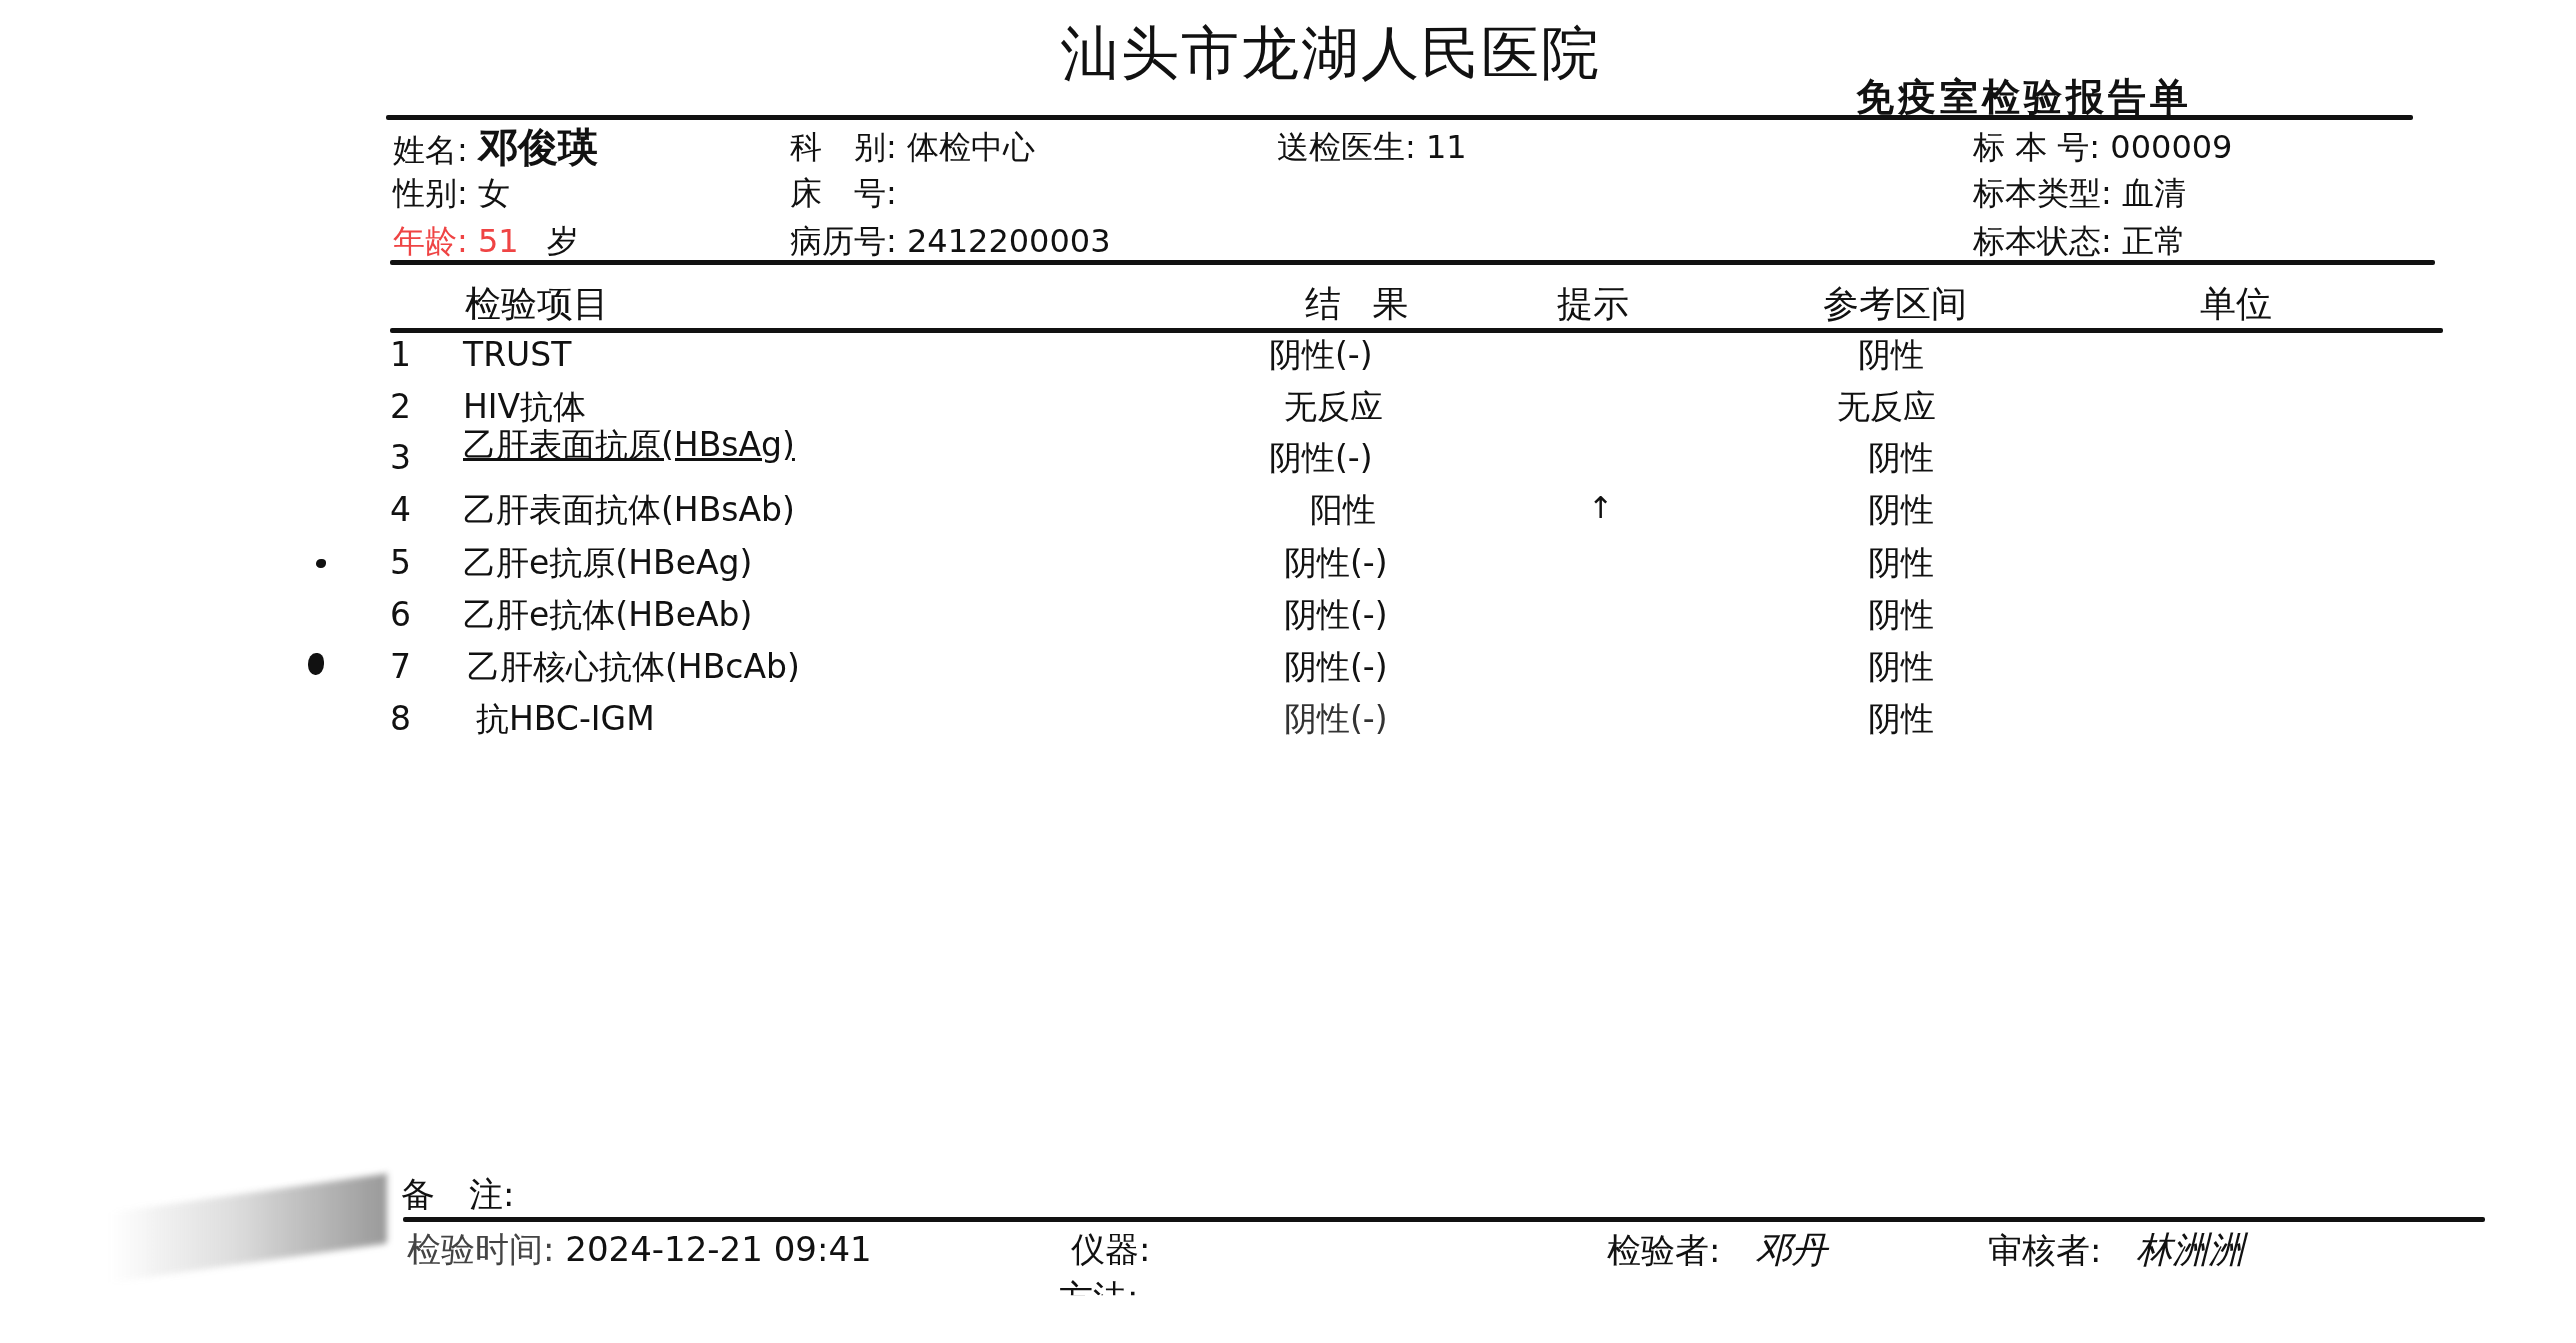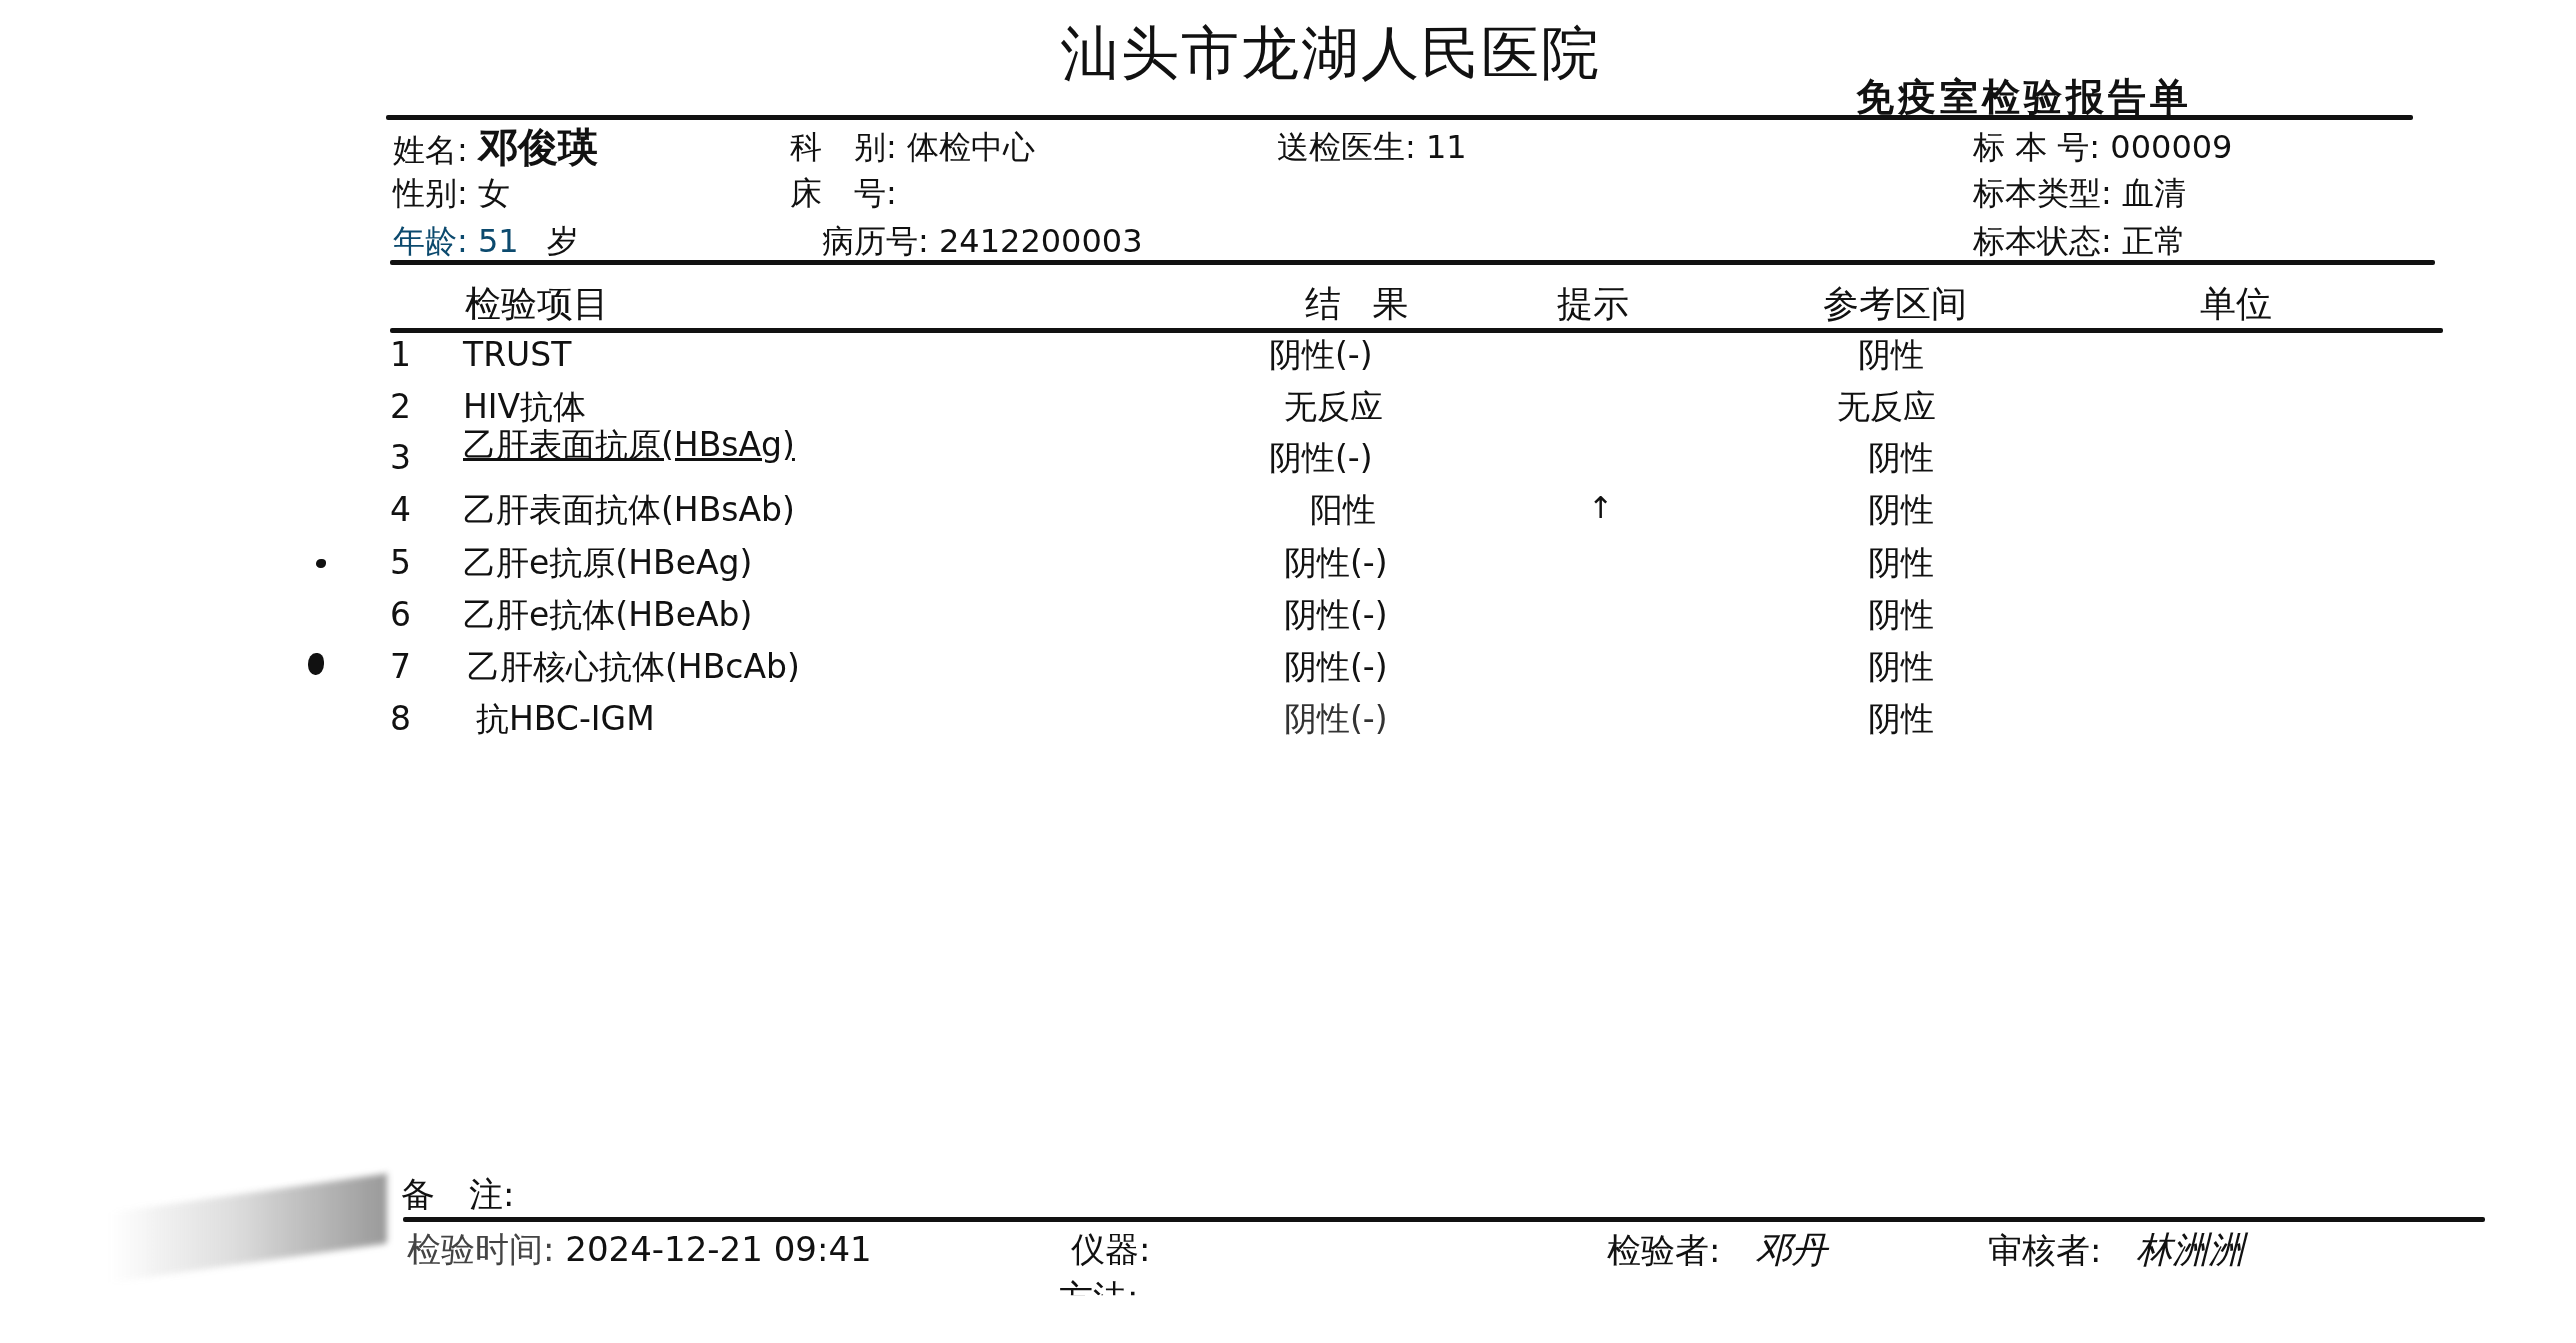--- a/index.html
+++ b/index.html
@@ -9,21 +9,21 @@
       color: #111111;
     }
     .abs { position: absolute; white-space: nowrap; line-height: 1; }
     .rule { position: absolute; background: #111; border-radius: 2px; }
 
     .title { left: 1061px; top: 24px; font-size: 58px; letter-spacing: 2px; }
     .subtitle { left: 1856px; top: 78px; font-size: 38px; font-weight: bold; letter-spacing: 4px; font-family: "DejaVu Serif", serif; }
 
     .info { font-size: 32px; }
     .info .name { font-size: 40px; font-weight: bold; }
-    .faded { color: #0c4a6e; text-align: right; }
+    .faded { color: #ef4444; text-align: right; }
 
     .th { font-size: 36px; top: 286px; }
     .cell { font-size: 33px; }
     .num { font-size: 33px; }
 
     .mark { position: absolute; background: #111; border-radius: 50% 40% 50% 45%; }
 
     .smudge {
       position: absolute; left: 109px; top: 1193px; width: 278px; height: 70px;
       background: linear-gradient(90deg, rgba(255,255,255,0) 0%, rgba(120,120,120,0.25) 45%, rgba(70,70,70,0.55) 100%);
@@ -56,21 +56,21 @@
   </div>
 
   <div class="abs info" style="left:790px; top:131px;">
     <span>科　别:</span>
     <span>体检中心</span>
   </div>
   <div class="abs info" style="left:790px; top:177px;">
     <span>床　号:</span>
     <span></span>
   </div>
-  <div class="abs info" style="left:790px; top:225px;margin-left:32px;">
+  <div class="abs info" style="left:790px; top:225px;">
     <span>病历号:</span>
     <span>2412200003</span>
   </div>
 
   <div class="abs info" style="left:1277px; top:131px;">
     <span>送检医生:</span>
     <span>11</span>
   </div>
 
   <div class="abs info" style="left:1973px; top:131px;">

